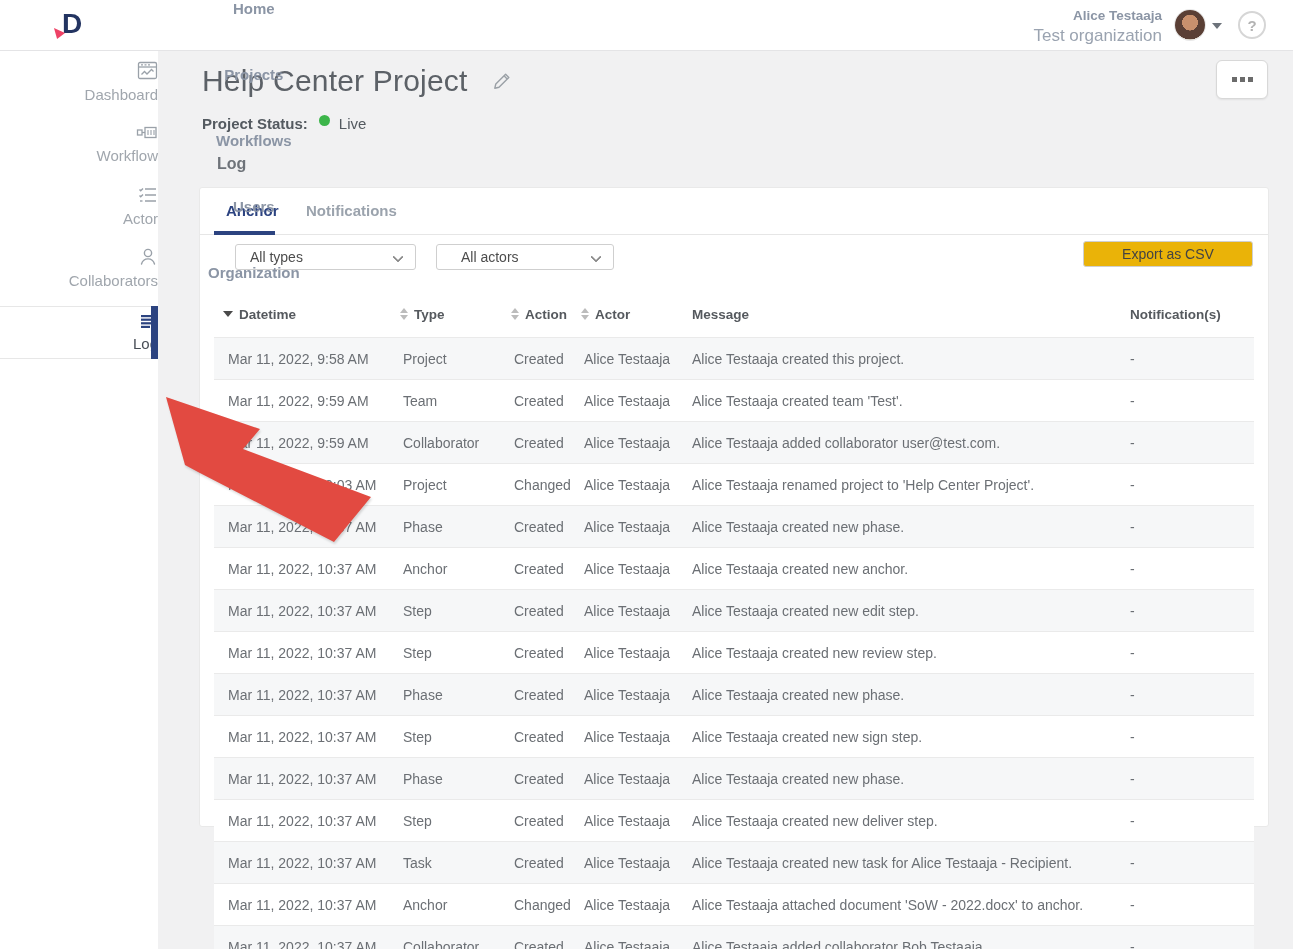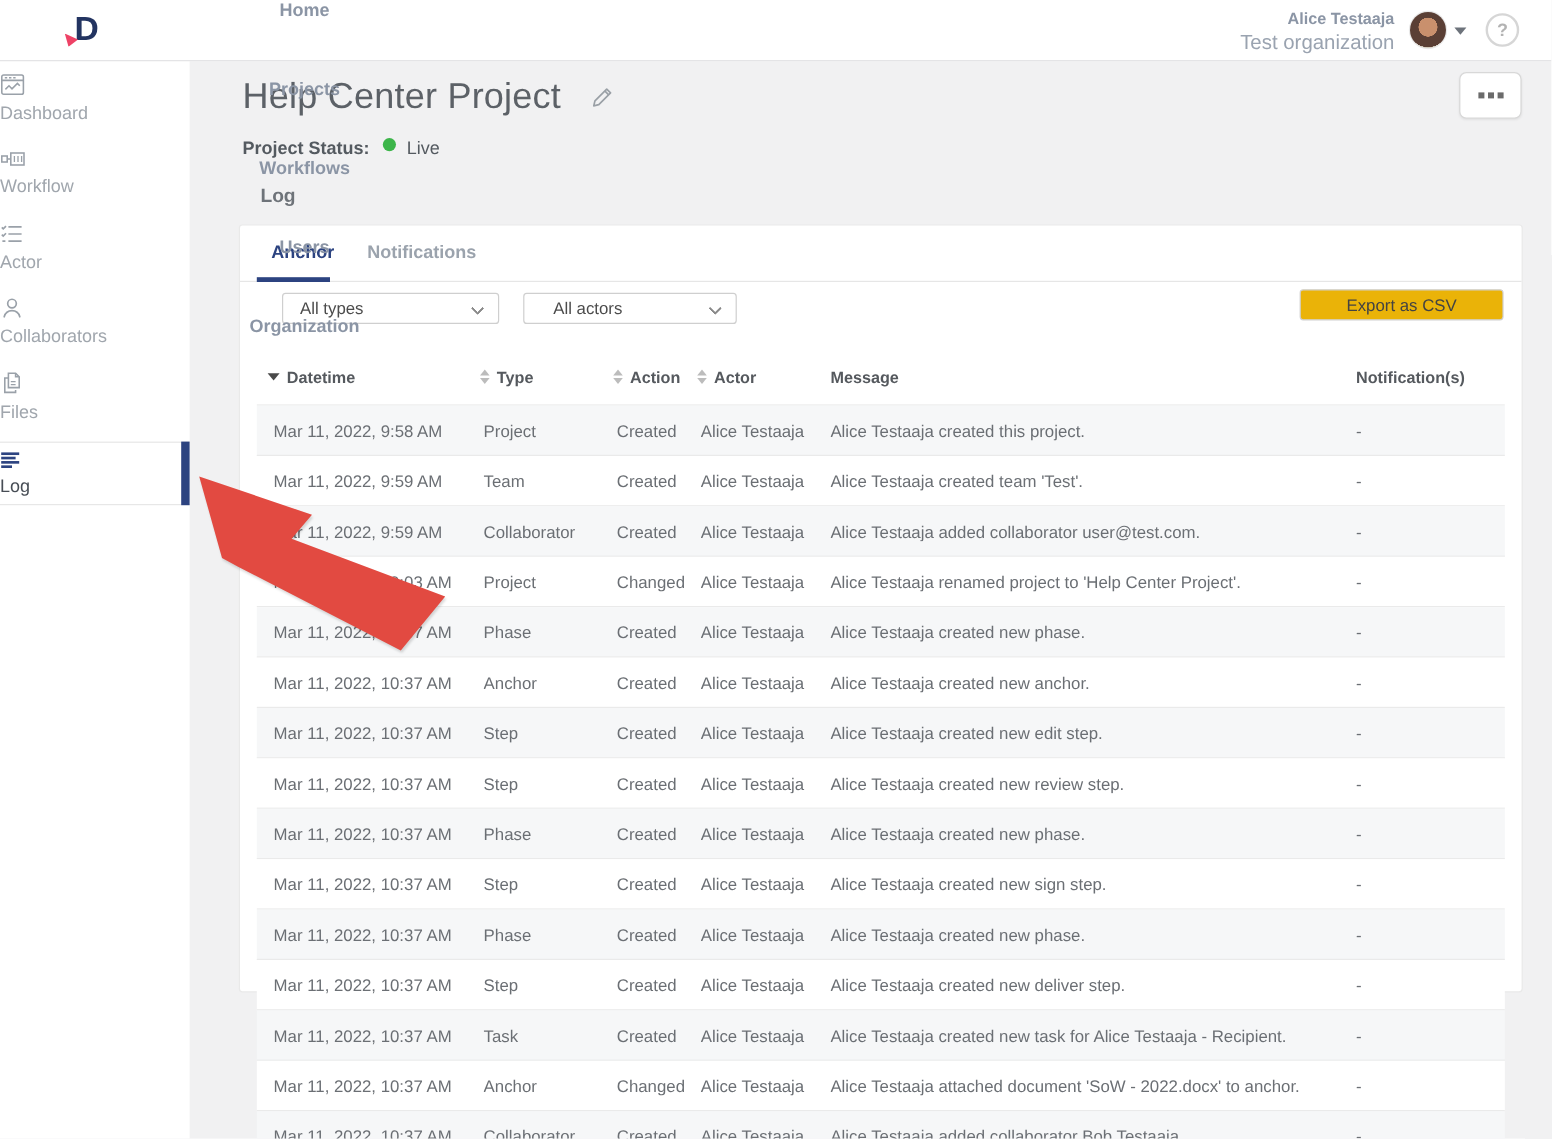--- a/index.html
+++ b/index.html
@@ -22,21 +22,21 @@
             background:radial-gradient(circle at 50% 42%, #c9906d 0 34%, #5a3f35 35% 72%, #cfc7b8 73%);
             box-shadow:0 0 0 1px #e8e8e8; }
   .user-caret { position:absolute; left:1212px; top:23px; width:0; height:0;
                 border-left:5px solid transparent; border-right:5px solid transparent; border-top:6px solid #6d737b; }
   .help-btn { position:absolute; left:1238px; top:11px; width:28px; height:28px; border-radius:50%;
               border:2px solid #d6d6d6; color:#b3b3b3; font-size:15px; font-weight:700;
               display:flex; align-items:center; justify-content:center; background:#fff; cursor:pointer; }
 
   
   .sidebar { position:absolute; left:0; top:51px; width:158px; height:898px; background:#fff; z-index:10; }
-  .side-item { height:62px; display:flex; flex-direction:column; align-items:flex-start; justify-content:center;
+  .side-item { height:62px; display:flex; flex-direction:column; align-items:flex-end; justify-content:center;
                gap:6px; cursor:pointer; }
   .side-item .label { font-size:15px; color:#a0a6ad; }
   .side-item.active { margin-top:7px; height:53px; border-top:1px solid #e7e7e7; border-bottom:1px solid #e7e7e7;
                       position:relative; }
   .side-item.active .label { color:#474d55; }
   .side-item.active::after { content:""; position:absolute; right:0; top:-1px; bottom:-1px; width:7px; background:#2c4380; }
   .side-item svg { display:block; }
 
   
   .content { position:absolute; left:158px; top:51px; width:1135px; height:898px; }
@@ -160,33 +160,20 @@
         <span>
           <svg width="20" height="19" viewBox="0 0 20 19">
             <g fill="none" stroke="#9aa1a9" stroke-width="1.4">
               <circle cx="10" cy="6" r="3.6"></circle>
               <path d="M3.5 17c1-3.6 3.4-5.1 6.5-5.1s5.5 1.5 6.5 5.1" stroke-linecap="round"></path>
             </g>
           </svg>
         </span>
         <span class="label">Collaborators</span>
       </div>
-      <div class="side-item">
-        <span>
-          <svg width="19" height="20" viewBox="0 0 19 20">
-            <g fill="none" stroke="#9aa1a9" stroke-width="1.3">
-              <path d="M7 2h6l3 3v9H7z"></path>
-              <path d="M13 2v3h3"></path>
-              <path d="M7 6H4v12h9v-2"></path>
-              <path d="M9 9h4M9 11.5h4" stroke-width="1.1"></path>
-            </g>
-          </svg>
-        </span>
-        <span class="label">Files</span>
-      </div>
       <div class="side-item active">
         <span>
           <svg width="18" height="15" viewBox="0 0 18 15">
             <g fill="#2c4380">
               <rect x="1" y="1" width="15" height="2.2"></rect>
               <rect x="1" y="4.6" width="12" height="2.2"></rect>
               <rect x="1" y="8.2" width="15" height="2.2"></rect>
               <rect x="1" y="11.8" width="9" height="2.2"></rect>
             </g>
           </svg>

